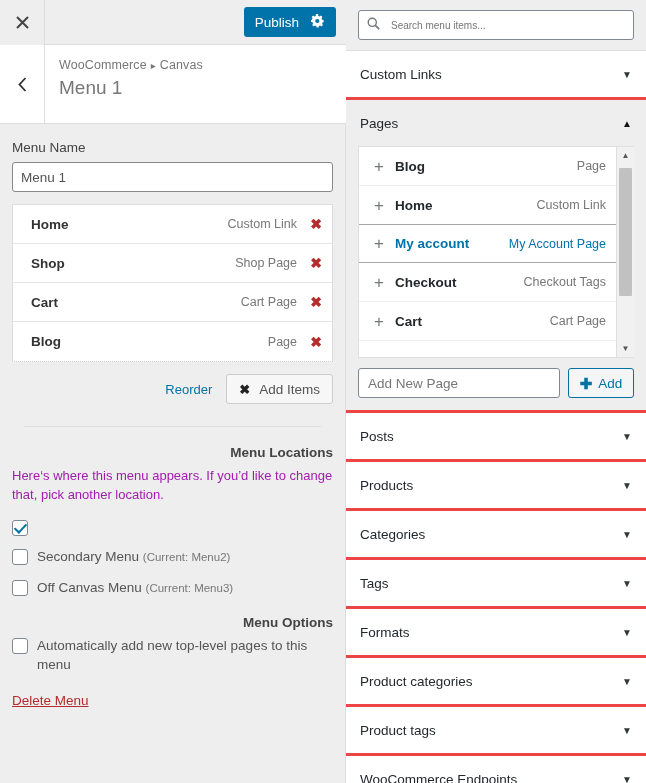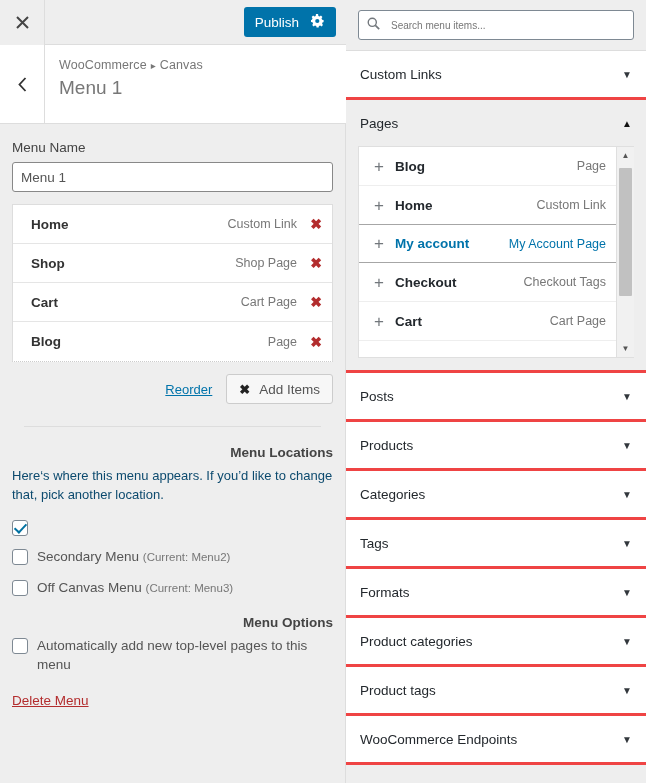--- a/index.html
+++ b/index.html
@@ -116,21 +116,21 @@
     width: 14px; text-align: center; cursor: pointer;
   }
 
   .list-actions {
     display: flex; align-items: center; justify-content: flex-end;
     gap: 14px;
     margin-top: 12px;
   }
   .reorder-link {
     color: #0073aa; font-size: 13px;
-    text-decoration: underline; cursor: pointer;
+    cursor: pointer;
   }
   .add-items-btn {
     display: flex; align-items: center; gap: 9px;
     border: 1px solid #ccc; border-radius: 3px;
     background: #f7f7f7;
     height: 30px; padding: 0 12px;
     font-size: 13.5px; color: #555;
     cursor: pointer;
   }
   .add-items-btn .xg { color: #222; font-weight: bold; font-size: 13px; }
@@ -139,21 +139,21 @@
     margin: 22px 12px 0 12px;
     border-top: 1px solid #ddd;
   }
 
   .block-title {
     font-size: 13.5px; font-weight: bold; color: #444;
     margin: 18px 0 7px 0;
     text-align: right;
   }
   .block-desc {
-    font-size: 13px; color: #0c4a6e; line-height: 1.45;
+    font-size: 13px; color: #a21caf; line-height: 1.45;
     margin-bottom: 14px;
   }
   .chk-row {
     display: flex; align-items: flex-start;
     margin-bottom: 12px;
     cursor: pointer;
   }
   .chk {
     width: 16px; height: 16px; min-width: 16px;
     border: 1px solid #7e8993; border-radius: 3px;
@@ -468,20 +468,27 @@
                   <span class="pr-type">Cart Page</span>
                 </div>
                 <div class="page-row"></div>
               </div>
               <div class="pages-scrollbar">
                 <div class="sb-arrow top">▲</div>
                 <div class="sb-thumb"></div>
                 <div class="sb-arrow bottom">▼</div>
               </div>
             </div>
+            <div class="add-page-row">
+              <input class="add-page-input" type="text" placeholder="Add New Page" style="">
+              <div class="add-btn">
+                <span class="plus">✚</span>
+                <span>Add</span>
+              </div>
+            </div>
           </div>
         </div>
         <div class="accordion-section">
           <div class="accordion-head">
             <span>Posts</span>
             <span class="acc-arrow">▼</span>
           </div>
         </div>
         <div class="accordion-section">
           <div class="accordion-head">

